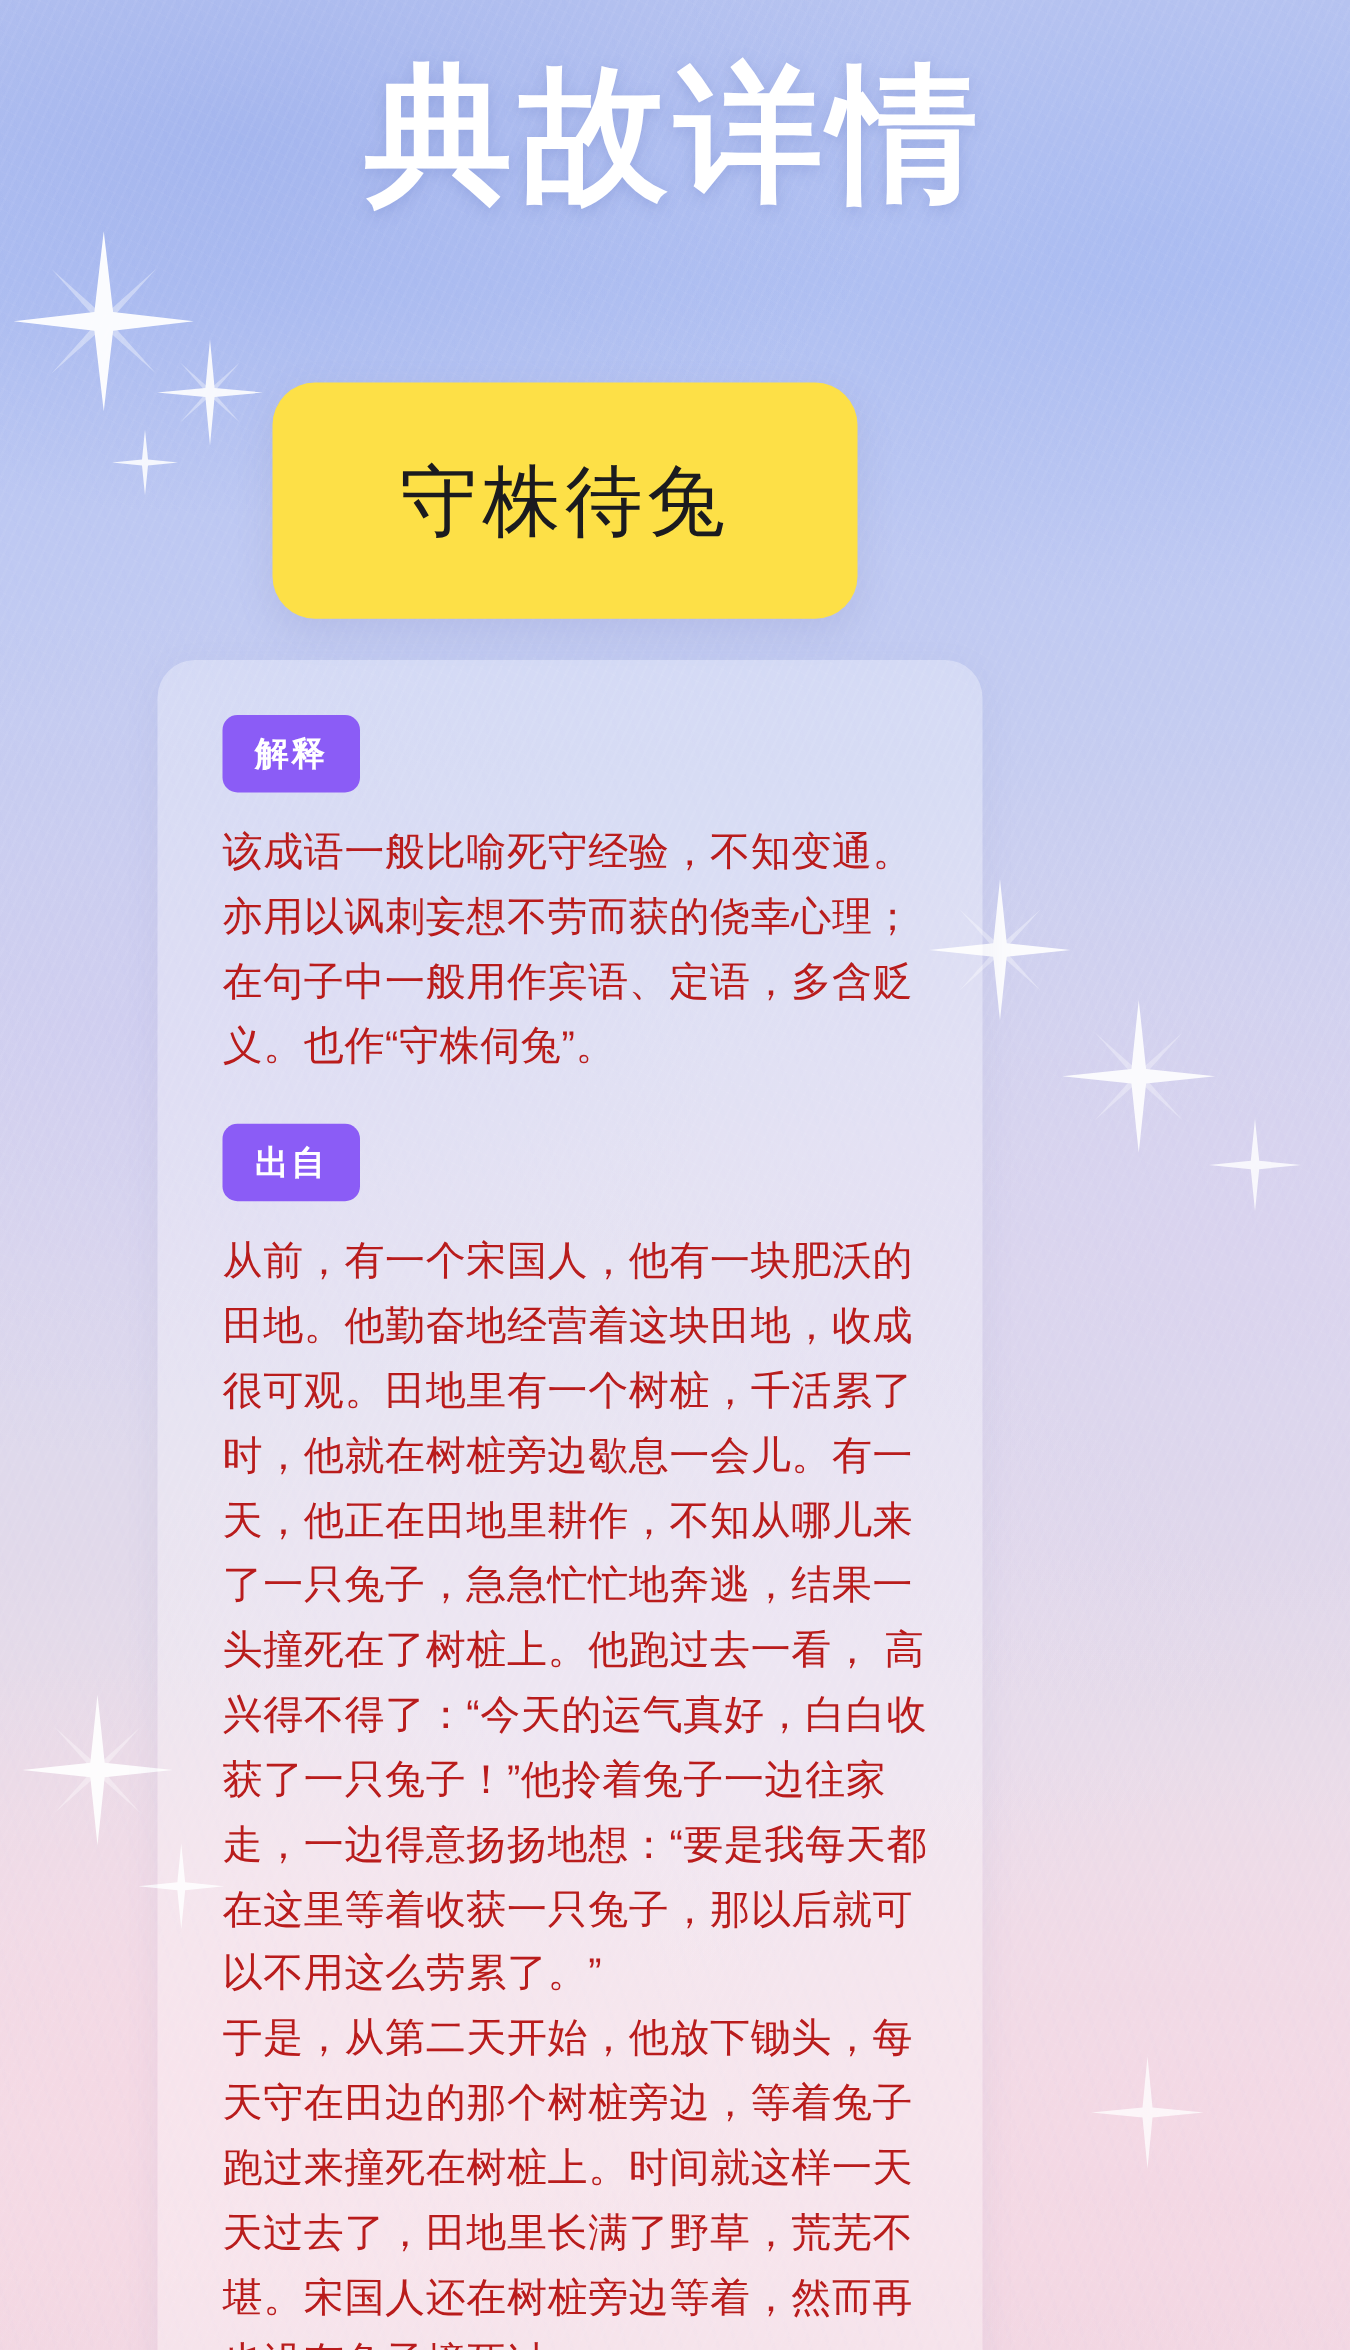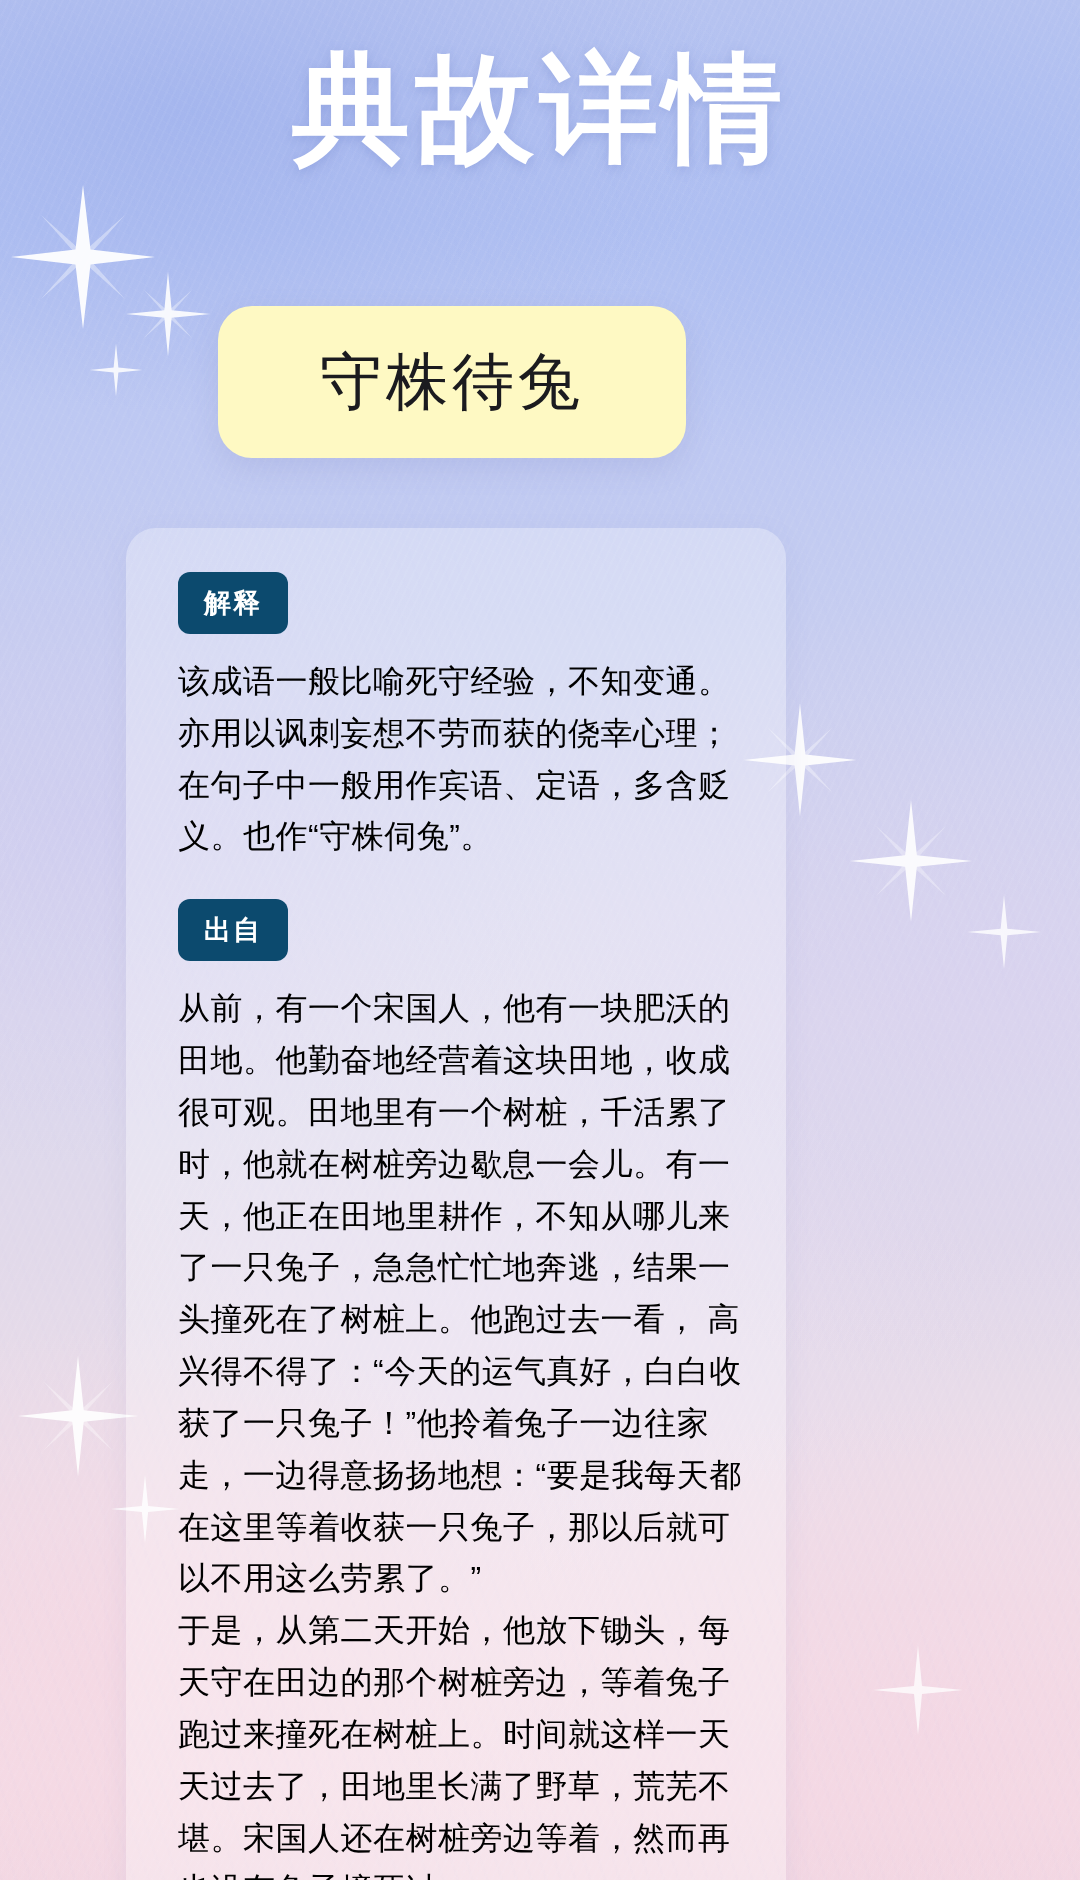--- a/index.html
+++ b/index.html
@@ -89,22 +89,22 @@
     color: rgba(255,255,255,0.94);
     text-shadow: 0 2px 8px rgba(110,130,200,0.30);
   }
 
   
   #idiom-card {
     position: absolute;
     left: 218px;
     top: 306px;
     width: 468px;
-    height: 152px;
-    background: #fef9c3;
+    height: 189px;
+    background: #fde047;
     border-radius: 34px;
     box-shadow: 0 10px 28px rgba(120,130,190,0.18);
     display: flex;
     align-items: center;
     justify-content: center;
   }
   #idiom-title {
     font-size: 62px;
     letter-spacing: 4px;
     color: #1b1b1f;
@@ -118,35 +118,35 @@
     width: 660px;
     min-height: 1400px;
     background: rgba(255,255,255,0.30);
     border-radius: 30px;
     box-shadow: 0 8px 26px rgba(130,140,200,0.10);
     padding: 44px 26px 60px 26px;
     box-sizing: border-box;
   }
   .section-tag {
     display: inline-block;
-    background: #0c4a6e;
+    background: #8b5cf6;
     color: #ffffff;
     font-size: 27px;
     font-weight: 700;
     letter-spacing: 2px;
     padding: 13px 26px;
     border-radius: 12px;
     margin-left: 26px;
   }
   .section-body {
     margin: 22px 0 0 26px;
     padding-right: 18px;
     font-size: 32px;
     line-height: 1.62;
-    color: #000000;
+    color: #b91c1c;
     letter-spacing: 0.5px;
     white-space: pre-wrap;
   }
   .section-gap { height: 36px; }
 </style>
 </head>
 <body>
 
 <div id="bg-base"></div>
 <div id="bg-wash"></div>

